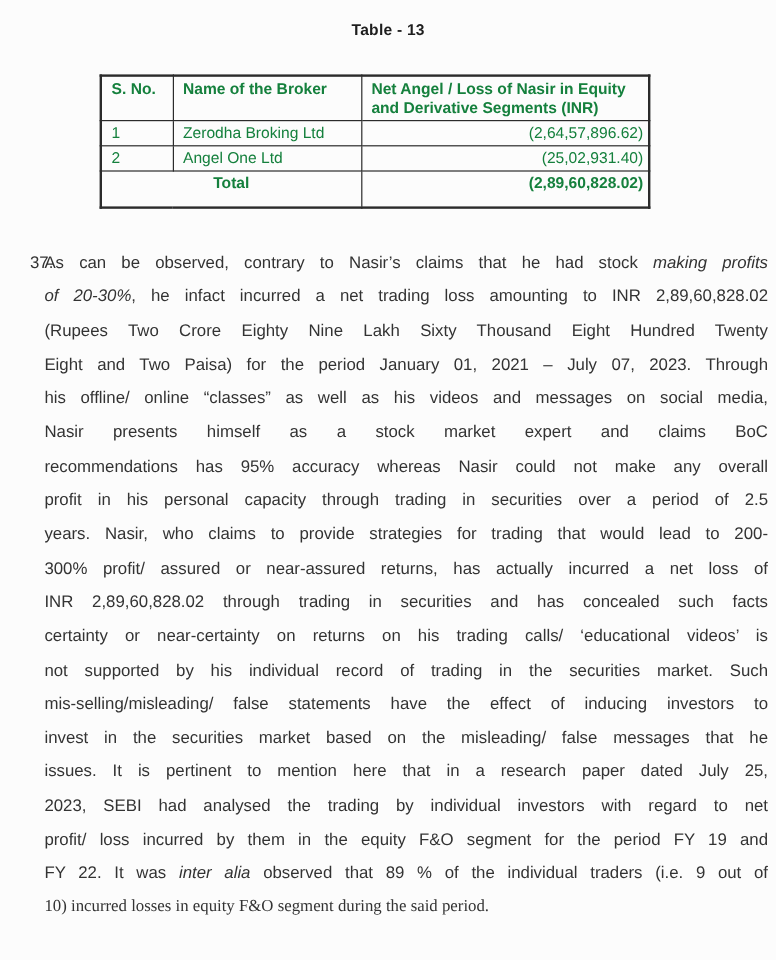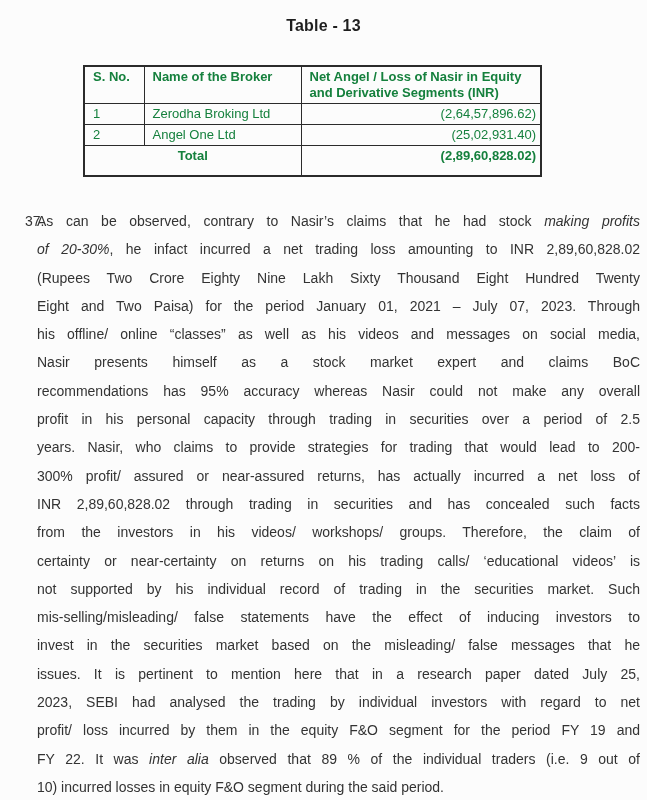--- a/index.html
+++ b/index.html
@@ -8,21 +8,21 @@
     background: #fcfcfc;
     font-family: "Liberation Sans", sans-serif;
     color: #2d2d2d;
     overflow: hidden;
   }
   .page { position: relative; width: 647px; height: 800px; }
 
   .doc-title {
     padding-top: 17px;
     text-align: center;
-    font-size: 16px;
+    font-size: 13px;
     font-weight: bold;
     color: #1e1e1e;
     letter-spacing: 0.2px;
   }
 
   table.brokers {
     margin: 30px 0 0 83px;
     border-collapse: collapse;
     table-layout: fixed;
     width: 457px;
@@ -52,21 +52,21 @@
   .para {
     position: relative;
     margin: 30px 7px 0 9px;
     padding-left: 28px;
     font-size: 14px;
     line-height: 28.3px;
     color: #333;
   }
   .para-num { position: absolute; left: 16px; top: 0; }
   .pline { text-align: justify; text-align-last: justify; }
-  .pline.last { text-align-last: left; }
+  .pline.last { text-align-last: left; font-family: Liberation Serif, serif; }
   .pline .it { font-style: italic; }
 </style>
 </head>
 <body>
 
 <div class="page">
 
   <div class="doc-title">Table - 13</div>
 
   <table class="brokers">
@@ -110,21 +110,20 @@
         <div class="pline"><span class="it">of 20-30%</span><span>, he infact incurred a net trading loss amounting to INR 2,89,60,828.02</span></div>
         <div class="pline"><span>(Rupees Two Crore Eighty Nine Lakh Sixty Thousand Eight Hundred Twenty</span></div>
         <div class="pline"><span>Eight and Two Paisa) for the period January 01, 2021 – July 07, 2023.  Through</span></div>
         <div class="pline"><span>his offline/ online “classes” as well as his videos and messages on social media,</span></div>
         <div class="pline"><span>Nasir presents himself as a stock market expert and claims BoC</span></div>
         <div class="pline"><span>recommendations has 95% accuracy whereas Nasir could not make any overall</span></div>
         <div class="pline"><span>profit in his personal capacity through trading in securities over a period of 2.5</span></div>
         <div class="pline"><span>years.  Nasir, who claims to provide strategies for trading that would lead to 200-</span></div>
         <div class="pline"><span>300% profit/ assured or near-assured returns, has actually incurred a net loss of</span></div>
         <div class="pline"><span>INR 2,89,60,828.02 through trading in securities and has concealed such facts</span></div>
-        <div class="pline"><span>from the investors in his videos/ workshops/ groups.  Therefore, the claim of</span></div>
         <div class="pline"><span>certainty or near-certainty on returns on his trading calls/ ‘educational videos’ is</span></div>
         <div class="pline"><span>not supported by his individual record of trading in the securities market.  Such</span></div>
         <div class="pline"><span>mis-selling/misleading/ false statements have the effect of inducing investors to</span></div>
         <div class="pline"><span>invest in the securities market based on the misleading/ false messages that he</span></div>
         <div class="pline"><span>issues.  It is pertinent to mention here that in a research paper dated July 25,</span></div>
         <div class="pline"><span>2023, SEBI had analysed the trading by individual investors with regard to net</span></div>
         <div class="pline"><span>profit/ loss incurred by them in the equity F&amp;O segment for the period FY 19 and</span></div>
         <div class="pline"><span>FY 22.  It was </span><span class="it">inter alia</span><span> observed that 89 % of the individual traders (i.e. 9 out of</span></div>
         <div class="pline last"><span>10) incurred losses in equity F&amp;O segment during the said period.</span></div>
       </div>

